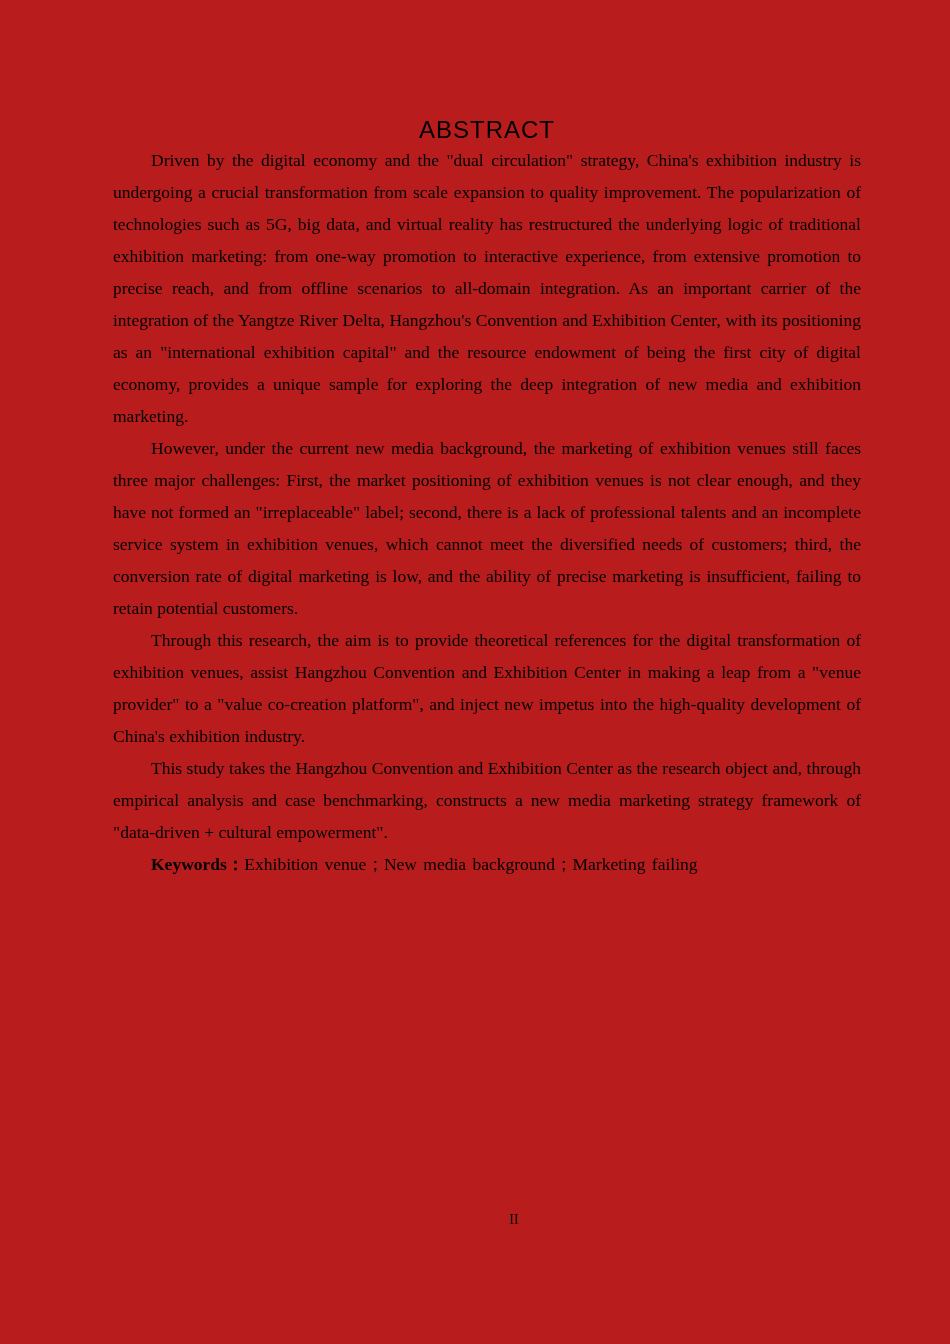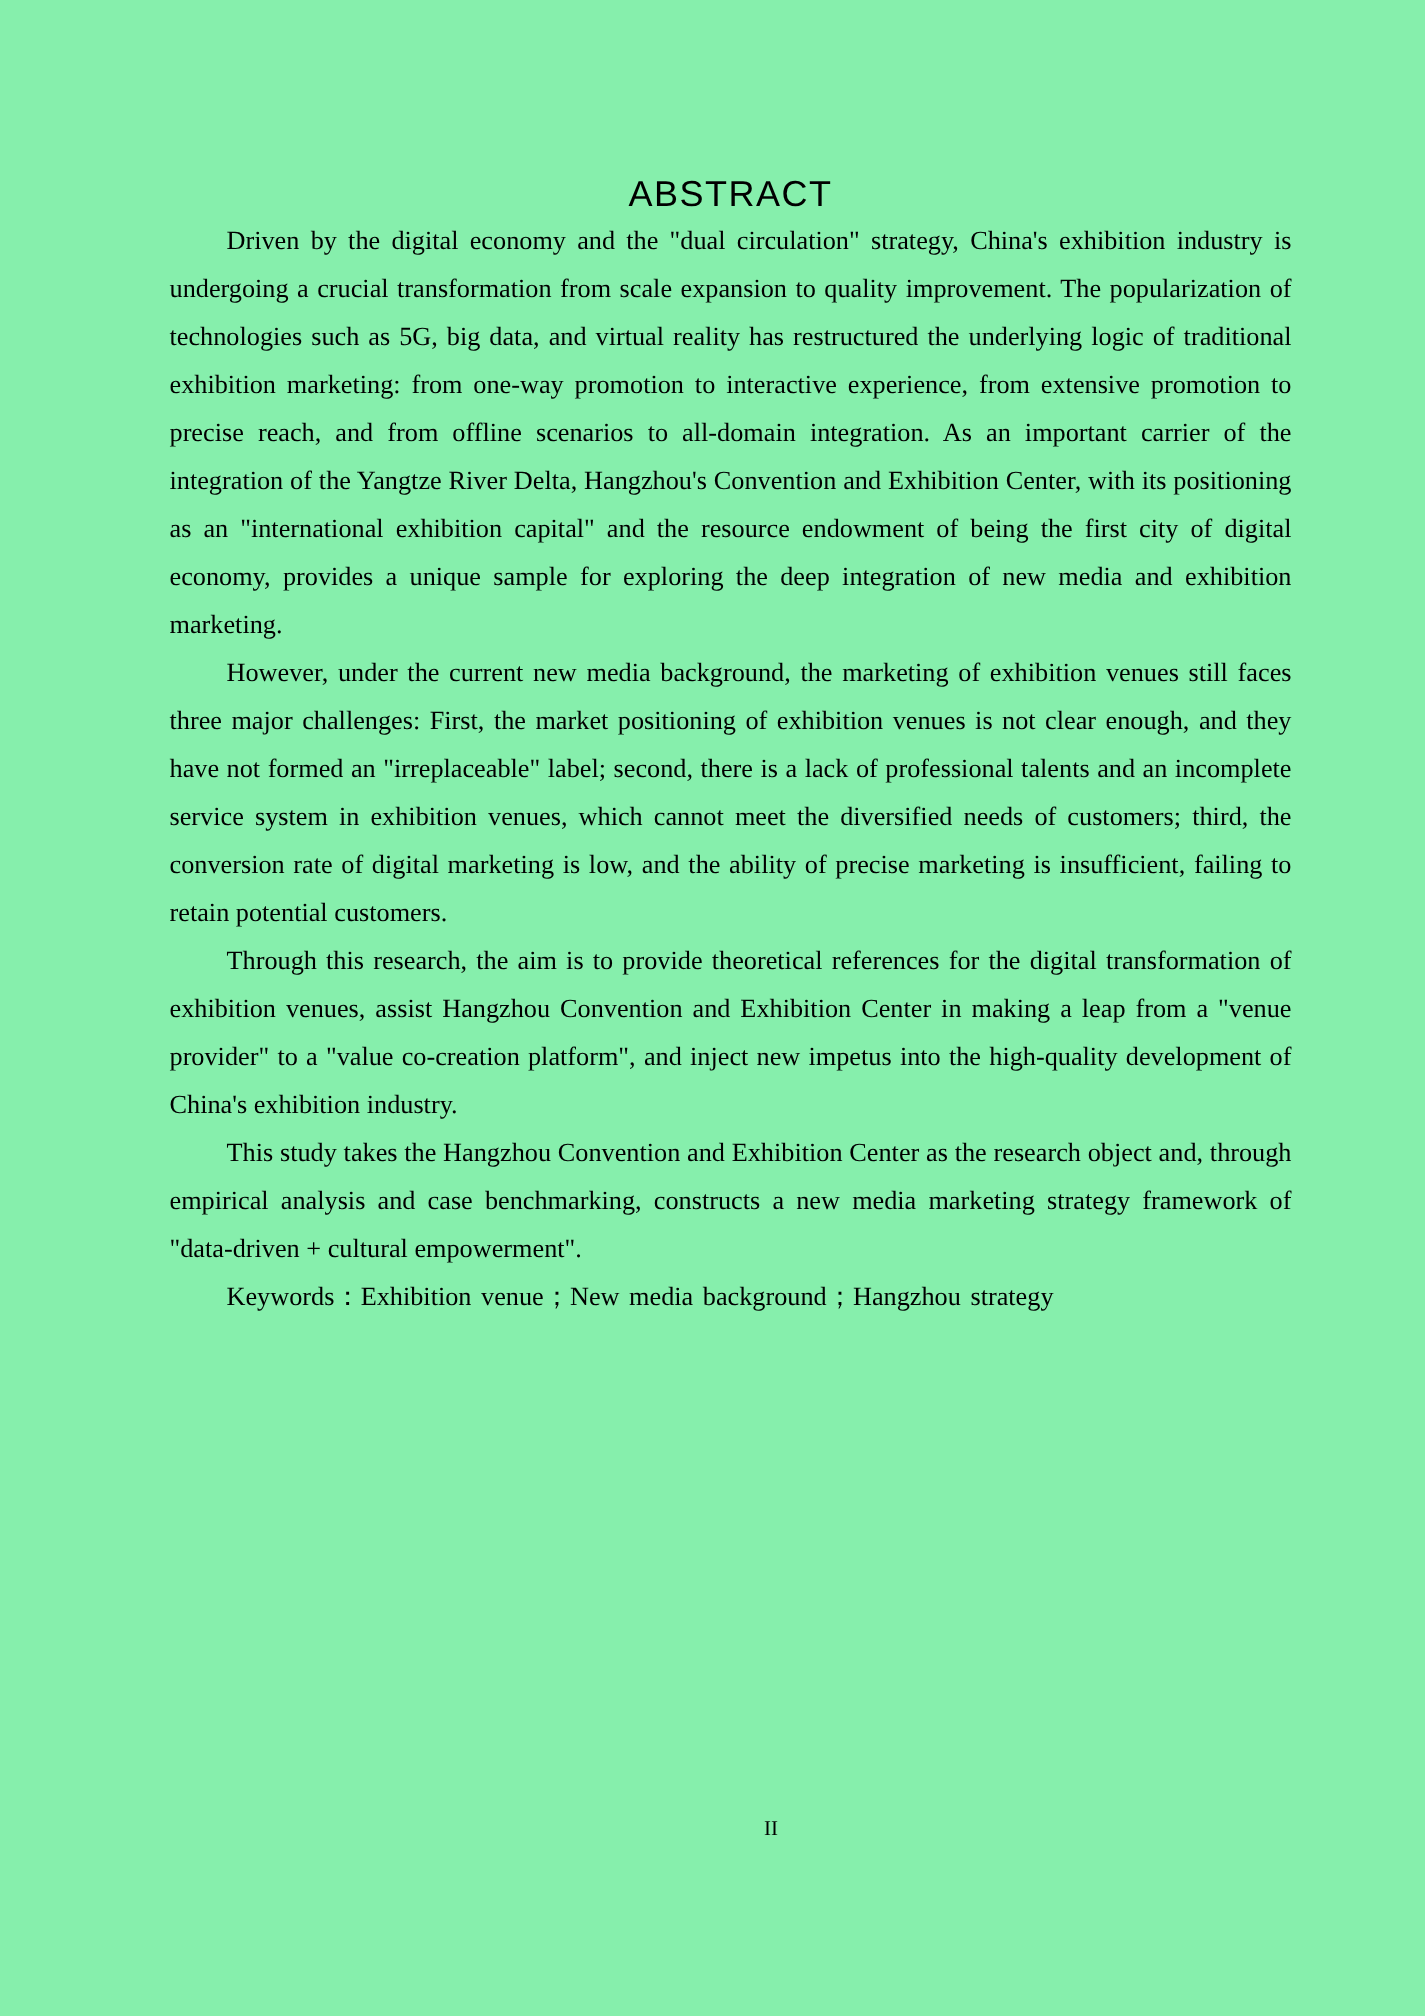--- a/index.html
+++ b/index.html
@@ -5,21 +5,21 @@
   html, body {
     margin: 0;
     padding: 0;
     background: #ffffff;
   }
   .page {
     position: relative;
     width: 950px;
     height: 1344px;
     margin: 0 auto;
-    background: #86efac;
+    background: #b91c1c;
     font-family: "Liberation Serif", serif;
     color: #000000;
     box-sizing: border-box;
     overflow: hidden;
   }
   .content {
     position: absolute;
     top: 0;
     left: 113px;
     width: 748px;
@@ -46,21 +46,21 @@
   }
   .keywords-line {
     margin: 0;
     font-size: 17.5px;
     line-height: 32px;
     text-indent: 38px;
     text-align: left;
     word-spacing: 2px;
   }
   .keywords-line .kw-label {
-    font-weight: 400;
+    font-weight: 700;
   }
   .page-number {
     position: absolute;
     bottom: 116px;
     left: 0;
     width: 100%;
     text-align: center;
     font-size: 14px;
     font-family: "Liberation Serif", serif;
     color: #000000;
@@ -73,19 +73,19 @@
 <div class="page">
   <div class="content">
     <h1 class="doc-title">ABSTRACT</h1>
 
     <div class="body-text">
       <p>Driven by the digital economy and the "dual circulation" strategy, China's exhibition industry is undergoing a crucial transformation from scale expansion to quality improvement. The popularization of technologies such as 5G, big data, and virtual reality has restructured the underlying logic of traditional exhibition marketing: from one-way promotion to interactive experience, from extensive promotion to precise reach, and from offline scenarios to all-domain integration. As an important carrier of the integration of the Yangtze River Delta, Hangzhou's Convention and Exhibition Center, with its positioning as an "international exhibition capital" and the resource endowment of being the first city of digital economy, provides a unique sample for exploring the deep integration of new media and exhibition marketing.</p>
       <p>However, under the current new media background, the marketing of exhibition venues still faces three major challenges: First, the market positioning of exhibition venues is not clear enough, and they have not formed an "irreplaceable" label; second, there is a lack of professional talents and an incomplete service system in exhibition venues, which cannot meet the diversified needs of customers; third, the conversion rate of digital marketing is low, and the ability of precise marketing is insufficient, failing to retain potential customers.</p>
       <p>Through this research, the aim is to provide theoretical references for the digital transformation of exhibition venues, assist Hangzhou Convention and Exhibition Center in making a leap from a "venue provider" to a "value co-creation platform", and inject new impetus into the high-quality development of China's exhibition industry.</p>
       <p>This study takes the Hangzhou Convention and Exhibition Center as the research object and, through empirical analysis and case benchmarking, constructs a new media marketing strategy framework of "data-driven + cultural empowerment".</p>
       <p class="keywords-line">
-        <span class="kw-label">Keywords：</span><span>Exhibition venue；New media background；Hangzhou strategy</span>
+        <span class="kw-label">Keywords：</span><span>Exhibition venue；New media background；Marketing failing</span>
       </p>
     </div>
   </div>
 
   <div class="page-number">II</div>
 </div>
 
 </body></html>

